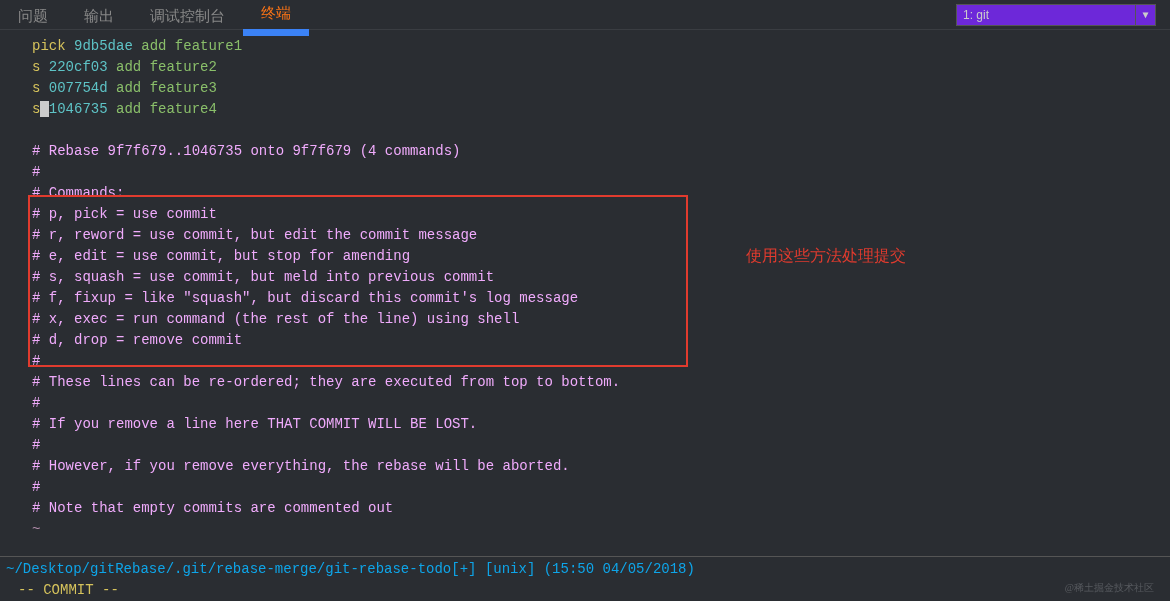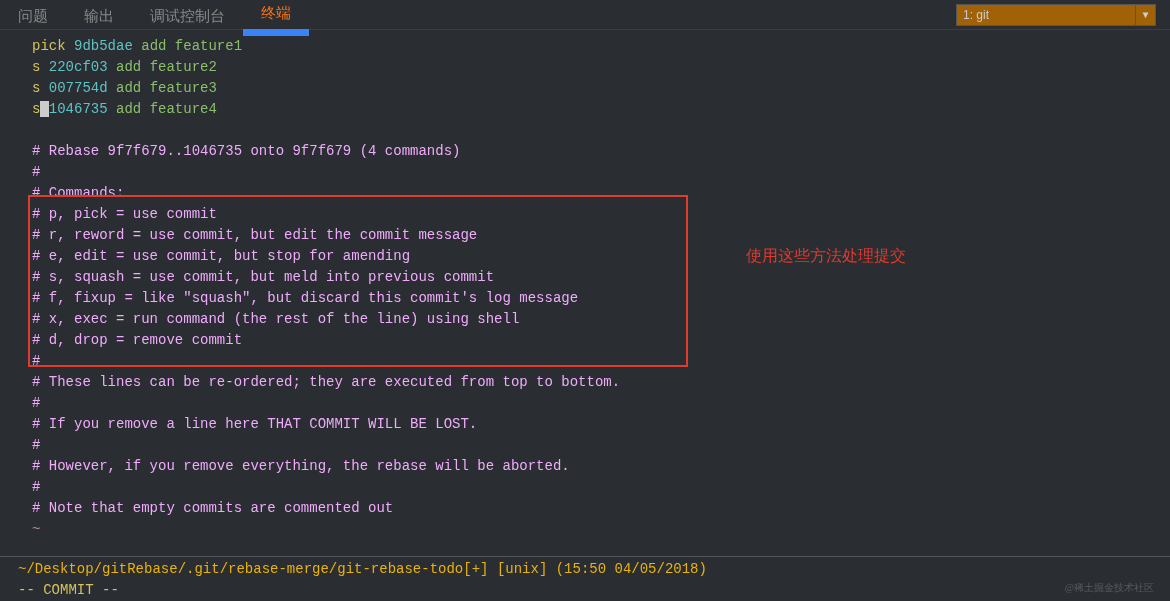--- a/index.html
+++ b/index.html
@@ -30,21 +30,21 @@
   .tab.active {
     color: #f97316;
     border-bottom: 7px solid #3b82f6;
   }
   .select-wrap {
     position: absolute;
     right: 14px;
     top: 4px;
     display: flex;
     align-items: center;
-    background: #a16207;
+    background: #6d28d9;
     border: 1px solid #555;
     height: 22px;
     width: 200px;
   }
   .select-wrap .sel-text {
     flex: 1;
     color: #ccc;
     padding: 1px 6px;
     font-family: "Microsoft YaHei", sans-serif;
     font-size: 12px;
@@ -85,23 +85,23 @@
   .anno-red {
     position: absolute;
     color: #e13b2e;
     font-family: "Microsoft YaHei", sans-serif;
     font-size: 16px;
     text-align: center;
   }
   .statusbar {
     position: absolute;
     bottom: 24px;
-    left: 18px;
+    left: 6px;
     right: 0;
-    color: #eab308;
+    color: #0ea5e9;
   }
   .statusbar2 {
     position: absolute;
     bottom: 3px;
     left: 18px;
     color: #d6c35c;
   }
   .hr-line {
     position: absolute;
     bottom: 44px;

